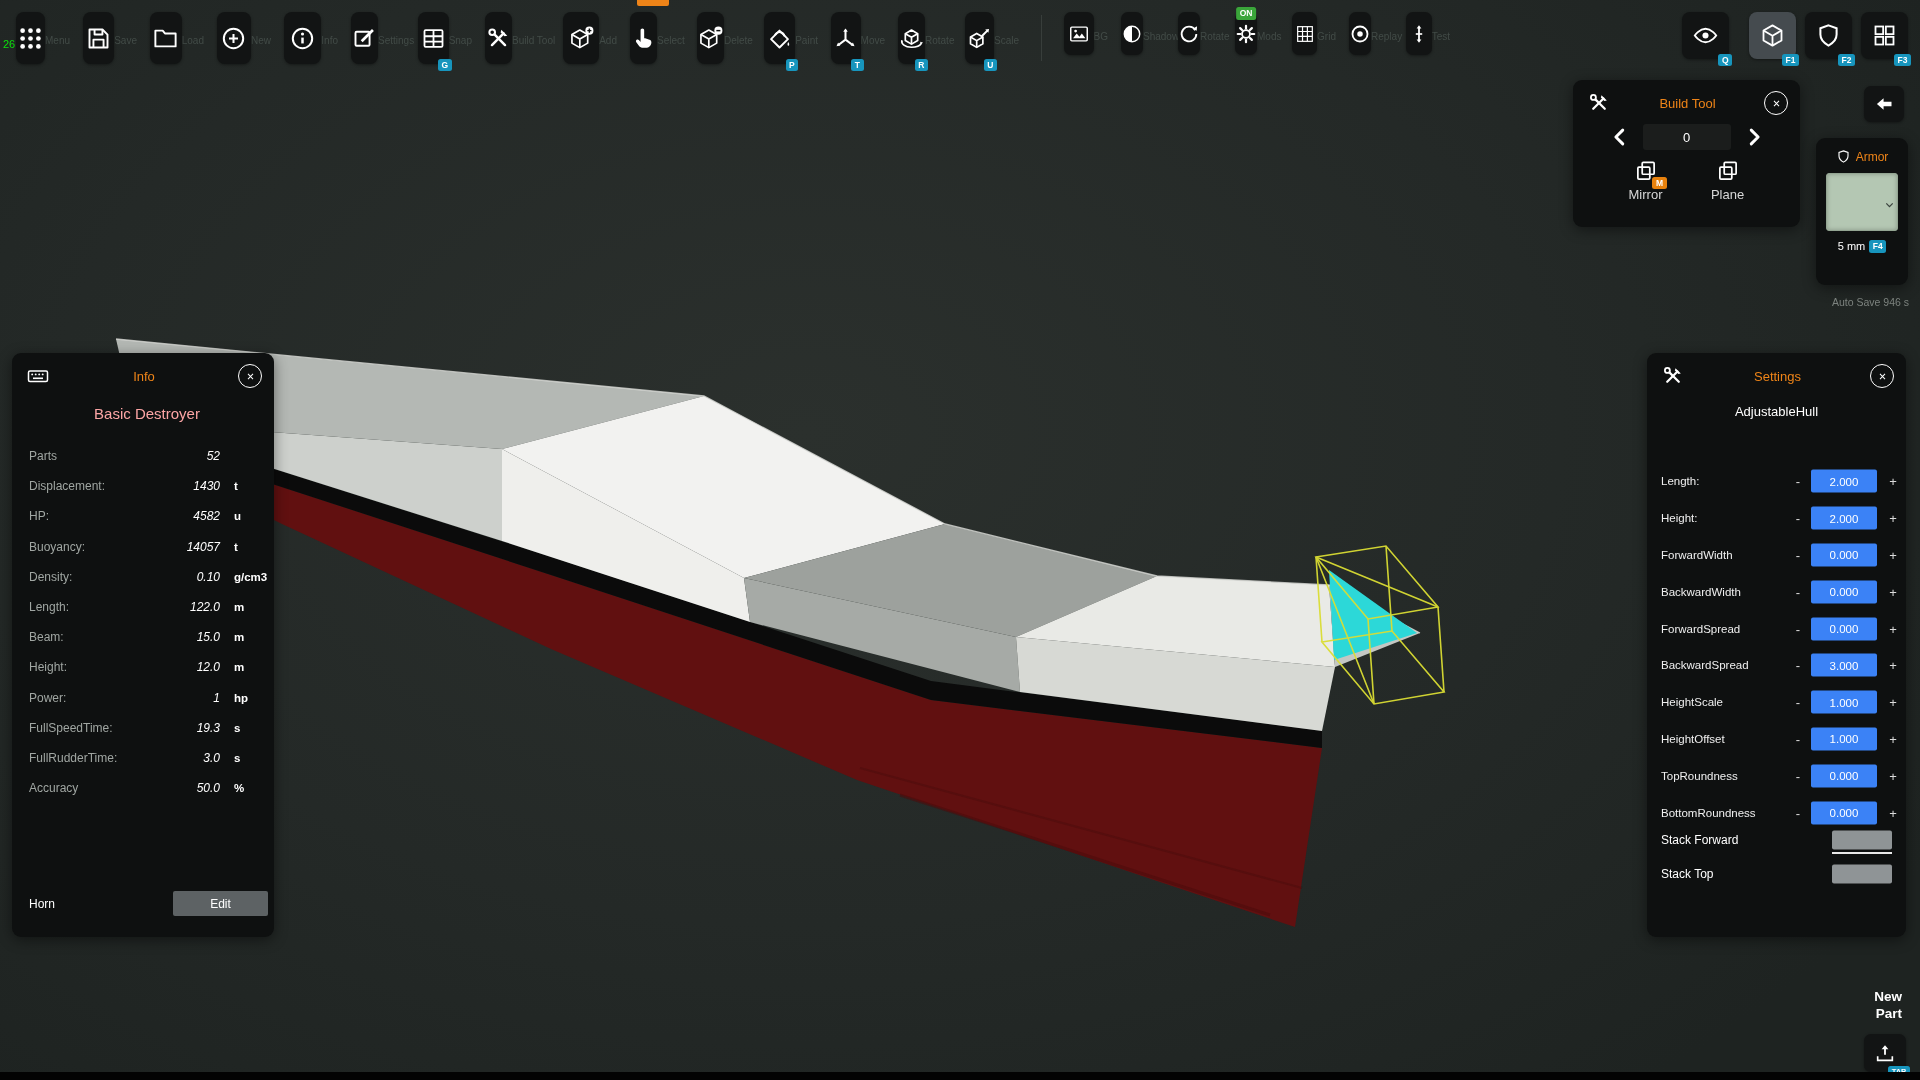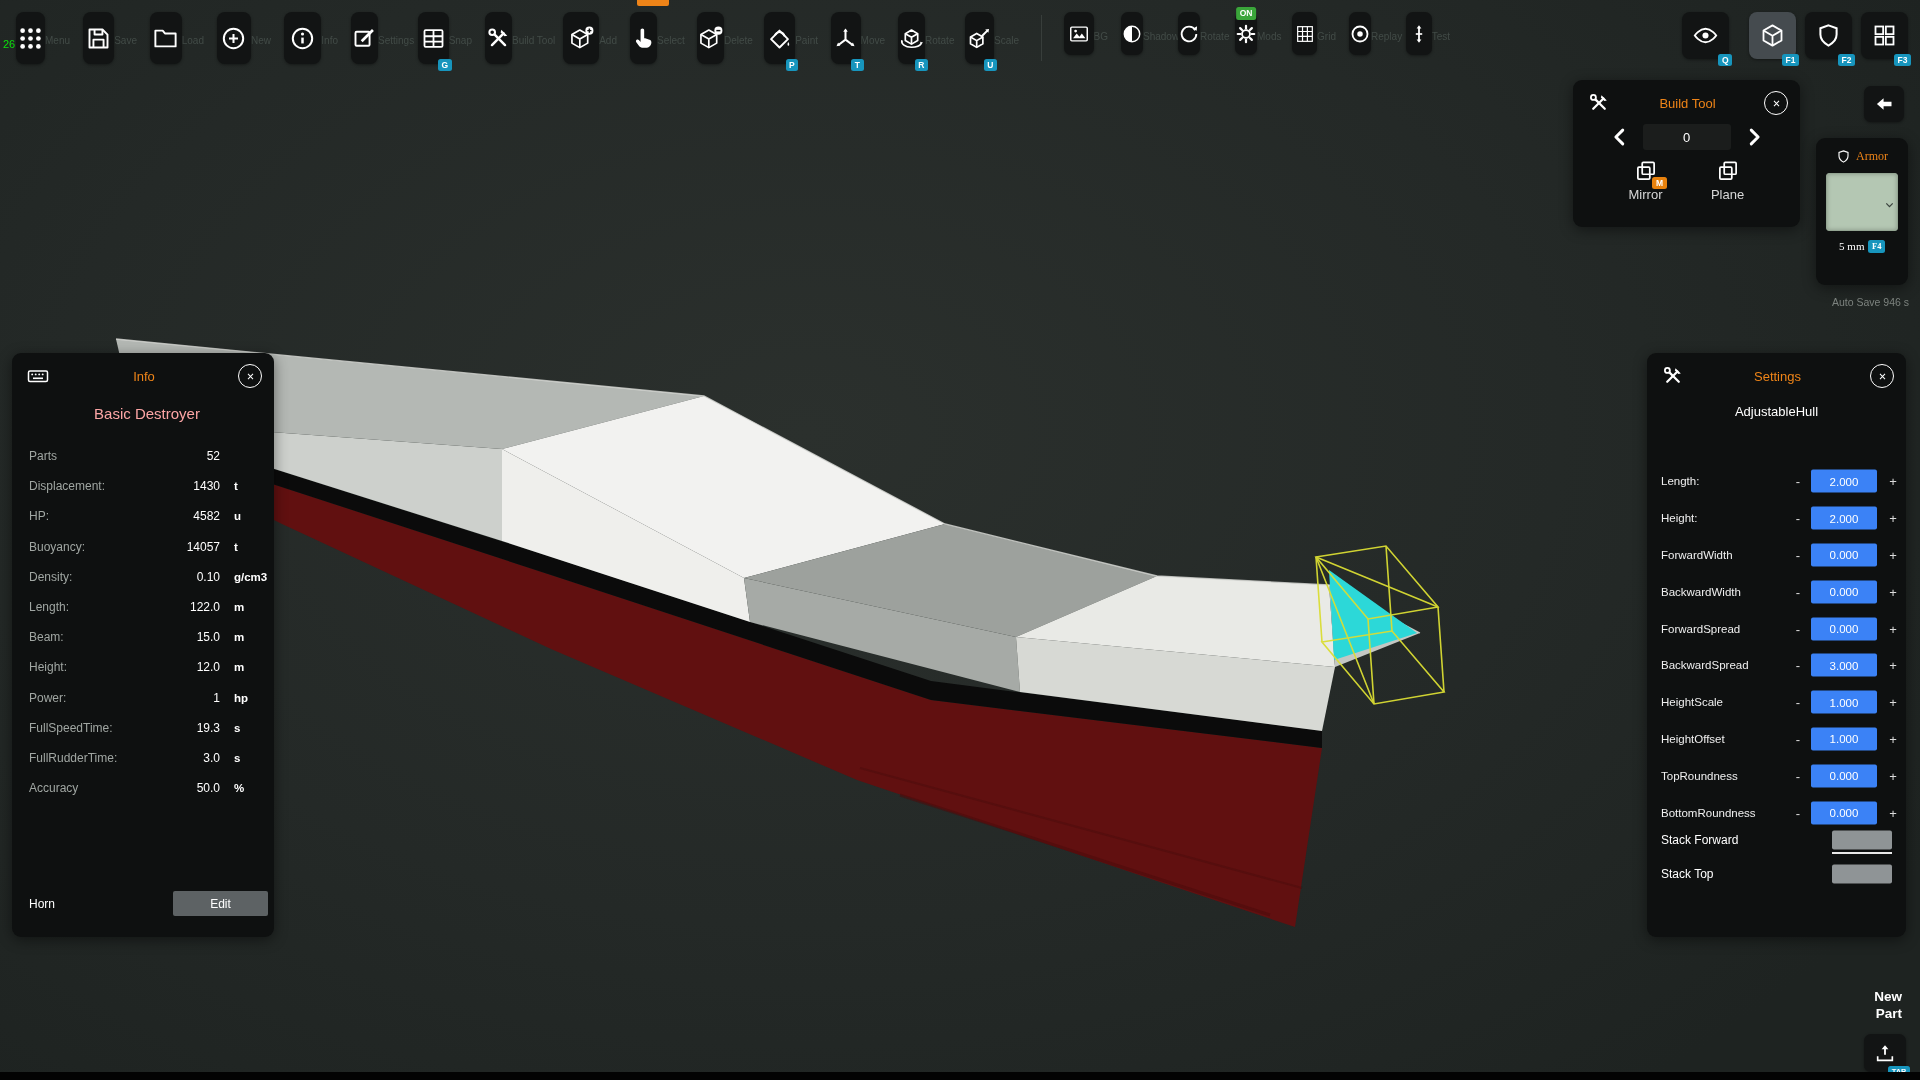--- a/index.html
+++ b/index.html
@@ -59,38 +59,38 @@
   .bicon{position:relative;width:26px;height:26px;}
   .bicon svg{width:26px;height:26px;}
   .bicon .badge{right:-8px;bottom:-5px;}
   .blabel{font-size:13px;color:#d8d8d8;margin-top:3px;}
 
   .back-btn{position:absolute;left:1864px;top:86px;width:40px;height:36px;background:#121414;border:none;
     border-radius:7px;display:flex;align-items:center;justify-content:center;cursor:pointer;box-shadow:0 1px 3px rgba(0,0,0,.4);}
   .back-btn svg{width:20px;height:20px;}
 
   
-  .armor-panel{left:1816px;top:138px;width:92px;height:147px;font-family:Liberation Serif, serif;}
+  .armor-panel{left:1816px;top:138px;width:92px;height:147px;}
   .armor-head{display:flex;align-items:center;justify-content:center;gap:5px;padding-top:11px;}
   .armor-title{color:var(--accent);font-size:12px;}
   .swatch{position:relative;width:70px;height:56px;margin:9px auto 0;background:var(--armor-swatch);
     border:1px solid #93a592;border-radius:3px;box-shadow:inset 0 0 4px rgba(0,0,0,.25);cursor:pointer;}
   .swatch .chevd{position:absolute;right:2px;top:50%;transform:translateY(-50%);width:11px;height:11px;}
   .swatch .chevd svg{width:11px;height:11px;}
   .armor-foot{display:flex;align-items:center;justify-content:center;gap:4px;margin-top:9px;color:#fff;font-size:11px;}
 
   .autosave{position:absolute;right:11px;top:296px;color:#7c827e;font-size:10.5px;}
 
   
   .info-panel{left:12px;top:353px;width:262px;height:584px;}
   .shipname{text-align:center;color:#fca5a5;font-size:15px;margin-top:17px;padding-left:8px;}
   .irows{position:absolute;top:88px;left:0;right:0;}
   .irow{position:relative;height:30.2px;font-size:12px;}
   .ilabel{position:absolute;left:17px;top:50%;transform:translateY(-50%);color:#a0a6a2;}
-  .ival{position:absolute;right:54px;top:50%;transform:translateY(-50%);color:#fff;}
+  .ival{position:absolute;right:54px;top:50%;transform:translateY(-50%);color:#fff;font-style:italic;}
   .iunit{position:absolute;left:222px;top:50%;transform:translateY(-50%);color:#fff;font-weight:bold;font-size:11.5px;}
   .horn-row{position:absolute;top:538px;left:0;right:0;height:26px;}
   .hornlbl{position:absolute;left:17px;top:50%;transform:translateY(-50%);color:#fff;font-size:12px;}
   .editbtn{position:absolute;left:161px;top:0;width:95px;height:25px;background:#5d6264;border:none;
     border-radius:2px;color:#fff;font-size:12px;cursor:pointer;}
 
   
   .settings-panel{left:1647px;top:353px;width:259px;height:584px;}
   .subtitle{text-align:center;color:#fff;font-size:13px;margin-top:16px;}
   .srows{position:absolute;top:110px;left:0;right:0;}

